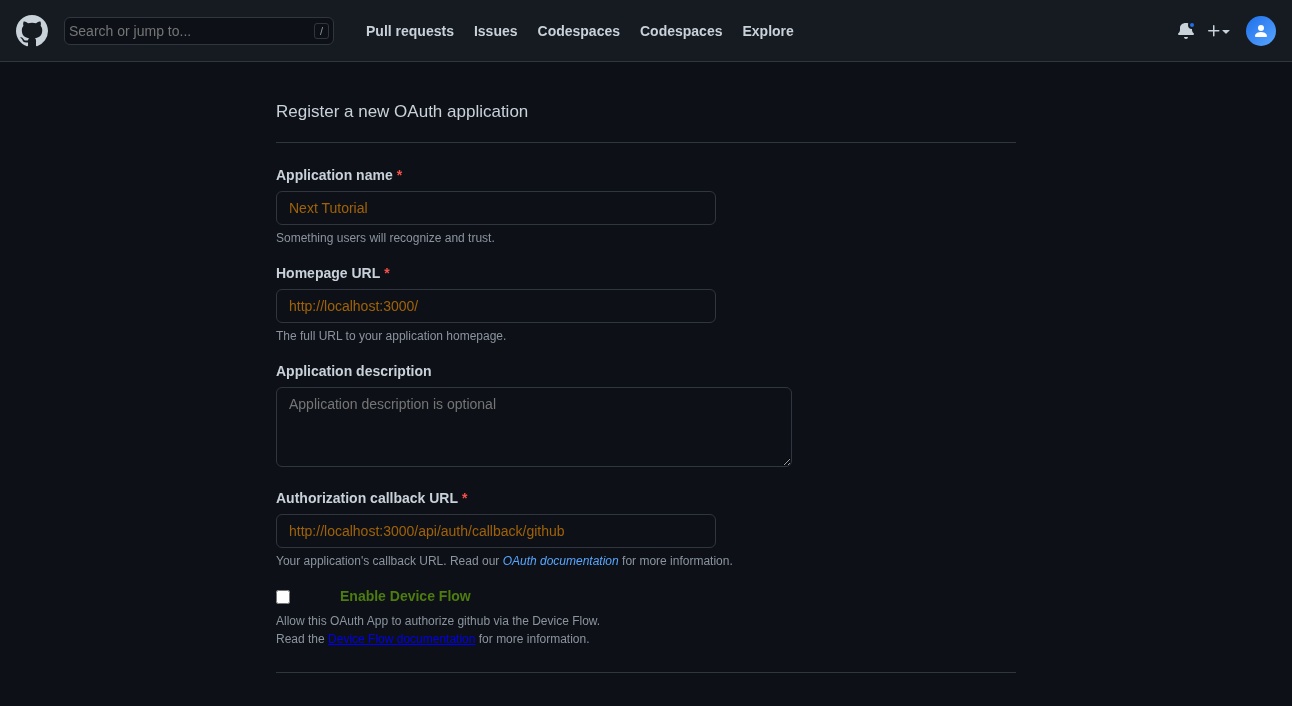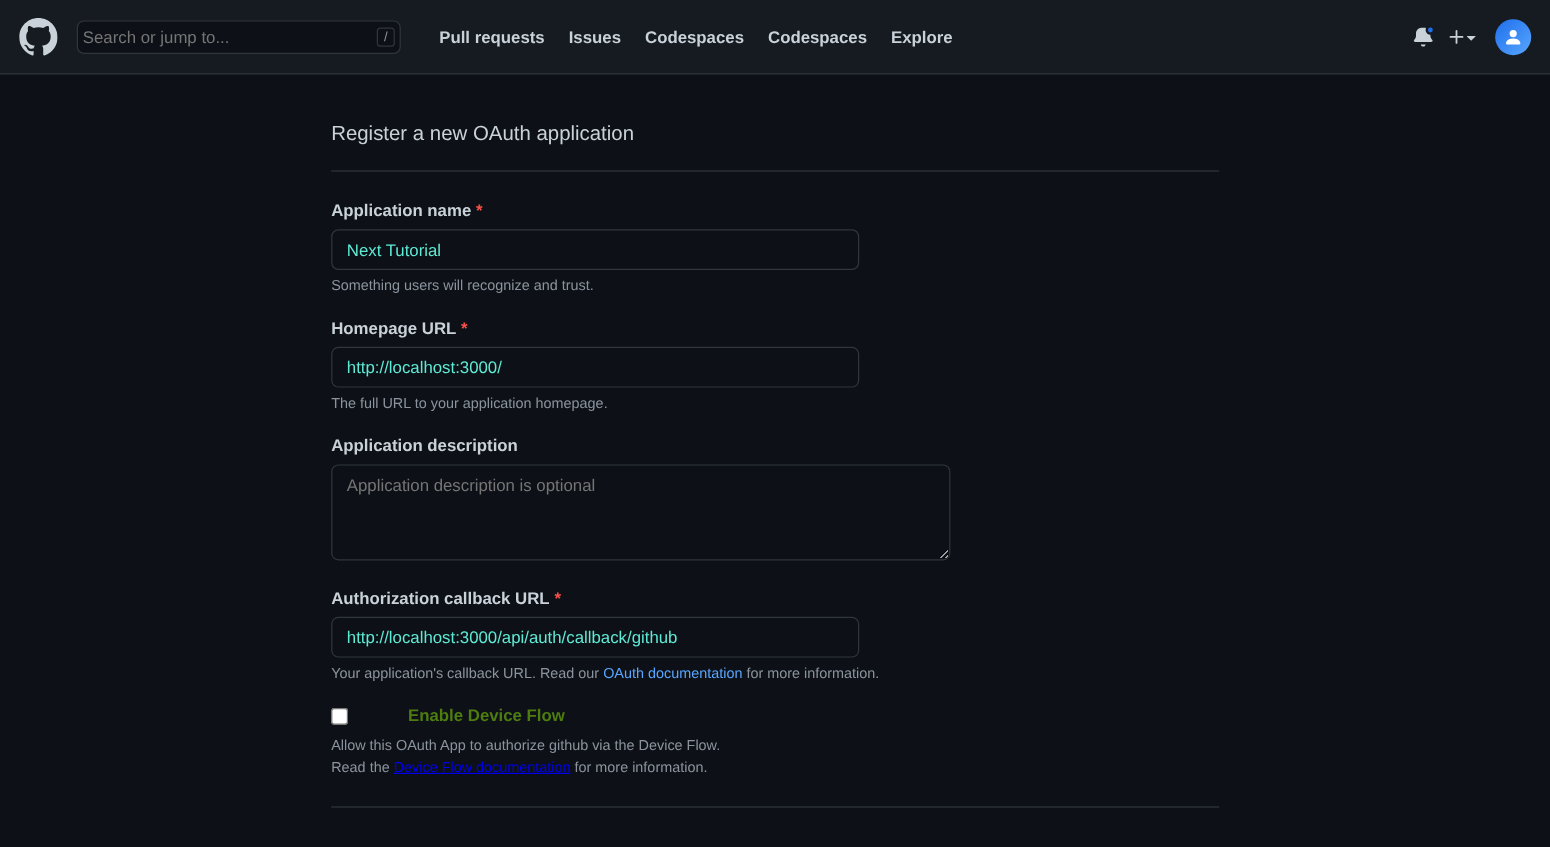--- a/index.html
+++ b/index.html
@@ -135,21 +135,21 @@
     .required-star {
       color: #f85149;
       margin-left: 4px;
     }
     .form-input {
       width: 440px;
       padding: 8px 12px;
       background: #0d1117;
       border: 1px solid #30363d;
       border-radius: 6px;
-      color: #5eead4;
+      color: #a16207;
       font-size: 14px;
       outline: none;
     }
     .form-textarea {
       width: 516px;
       min-height: 80px;
       padding: 8px 12px;
       background: #0d1117;
       border: 1px solid #30363d;
       border-radius: 6px;
@@ -160,20 +160,21 @@
       font-family: inherit;
     }
     .form-help {
       color: #8b949e;
       font-size: 12px;
       margin-top: 6px;
     }
     .form-help a {
       color: #58a6ff;
       text-decoration: none;
+      font-style: italic;
     }
 
     
     .checkbox-group {
       display: flex;
       align-items: flex-start;
       gap: 8px;
       margin-bottom: 8px;
     }
     .checkbox-group input[type="checkbox"] {

